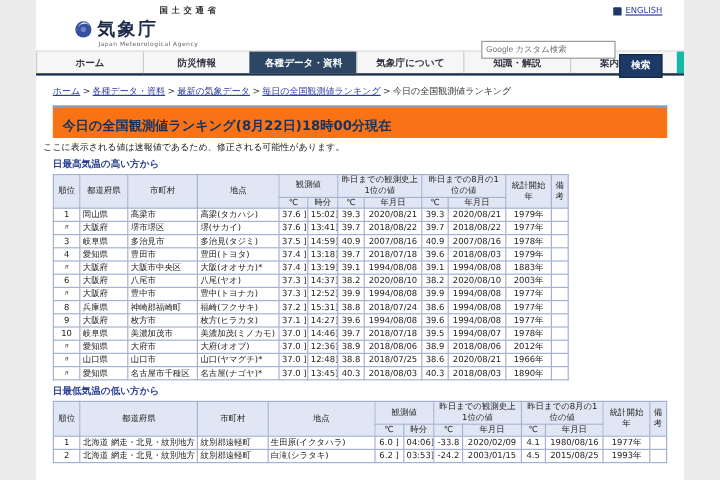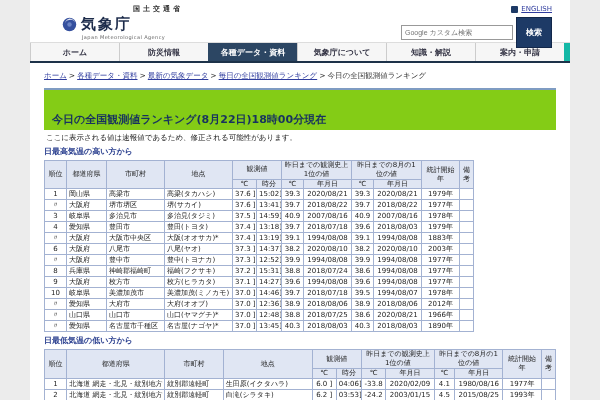--- a/index.html
+++ b/index.html
@@ -14,37 +14,37 @@
   .agency-line { display:flex; align-items:center; margin-top:1px; }
   .jma-logo { width:15px; height:15px; margin-right:4px; flex:0 0 auto; }
   .agency-name { font-size:15px; font-weight:bold; color:#1c2b4a; letter-spacing:2px; text-decoration:none; }
   .agency-en { font-size:5px; color:#666; margin-left:20px; letter-spacing:0.4px; }
   .header-right { position:absolute; right:18px; top:5px; text-align:right; }
   .english-row { font-size:7px; margin-bottom:4px; display:flex; justify-content:flex-end; align-items:center; gap:3px; }
   .en-icon { display:inline-block; width:7px; height:7px; background:#1d3a66; border-radius:1px; }
   .english-link { color:#2f3c9e; text-decoration:underline; font-size:7px; }
   .search-row { display:flex; align-items:center; gap:3px; }
   .search-input { width:112px; height:15px; border:1px solid #999; font-size:7px; padding:0 3px; color:#444; }
-  .search-btn { height:31px; background:#1d3a66; color:#fff; border:1px solid #12274a; font-size:8px; font-weight:bold; padding:0 9px; line-height:14px; cursor:pointer; }
+  .search-btn { height:20px; background:#1d3a66; color:#fff; border:1px solid #12274a; font-size:8px; font-weight:bold; padding:0 9px; line-height:14px; cursor:pointer;margin-top:28px; }
 
   
   .nav { display:flex; background:#f6f6f6; border-top:1px solid #ddd; border-bottom:2px solid #1d3249; height:21px; }
   .nav-item { flex:1; text-align:center; font-size:8px; font-weight:bold; color:#334; line-height:19px; border-left:1px solid #ccc; cursor:pointer; white-space:nowrap; overflow:hidden; }
   .nav-item:last-child { border-right:6px solid #14b8a6; }
   .nav-item.active { background:#2c4663; color:#fff; border-left-color:#2c4663; }
 
   
   .breadcrumb { padding:8px 14px 5px 14px; font-size:7.5px; color:#333; white-space:nowrap; }
   .breadcrumb a { color:#2f3c9e; text-decoration:underline; cursor:pointer; }
   .crumb-sep { margin:0 2px; color:#333; }
 
   
-  .page-title-bar { margin:2px 14px 0 14px; background:#84cc16; border-top:2px solid #7f9cc2; padding:18px 8px 3px 8px; }
+  .page-title-bar { margin:2px 14px 0 14px; background:#f97316; border-top:2px solid #7f9cc2; padding:3px 8px 3px 8px; }
   .page-title { font-size:11px; font-weight:bold; color:#17325f; }
-  .note { margin:3px 16px; font-size:7.5px; color:#222; }
+  .note { margin:3px 6px; font-size:7.5px; color:#222; }
 
   
   .section-heading { margin:3px 14px 3px 14px; font-size:8px; font-weight:bold; color:#2a3f8f; }
   table { border-collapse:collapse; table-layout:fixed; margin:0 0 0 14px; }
   th, td { border:1px solid #a3b2d2; padding:0 2px; overflow:hidden; white-space:nowrap; font-weight:normal; }
   thead th { background:#e0e6f3; text-align:center; color:#222; font-size:7px; line-height:1.25; white-space:normal; }
   tbody td { background:#fff; color:#222; font-size:7px; height:10px; line-height:10px; }
   .al-c { text-align:center; }
   .al-l { text-align:left; }
   .al-r { text-align:center; }

